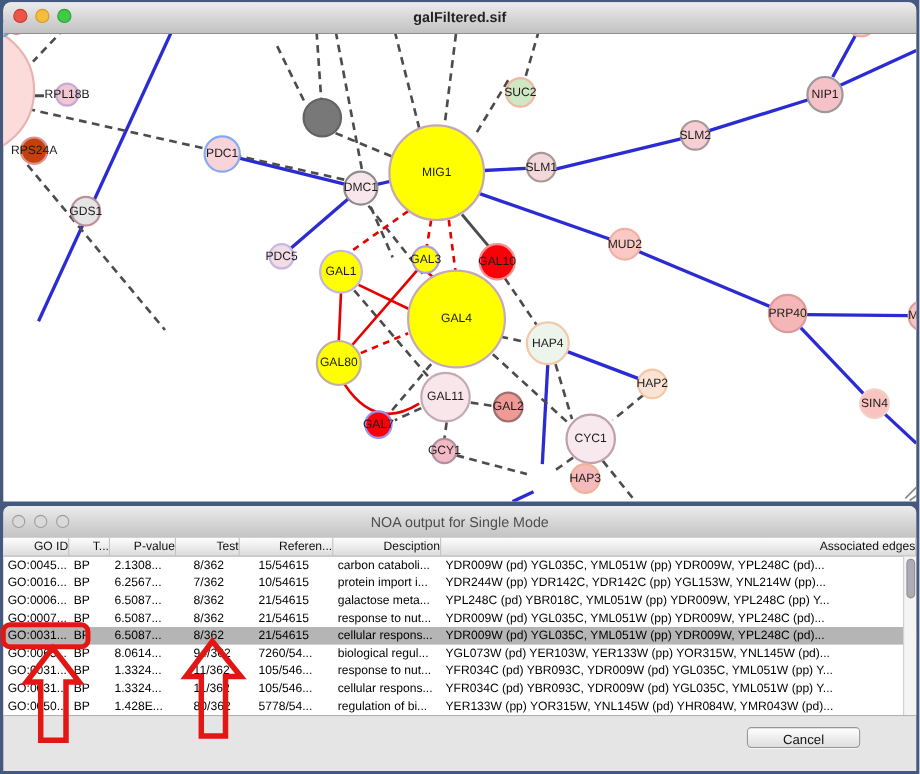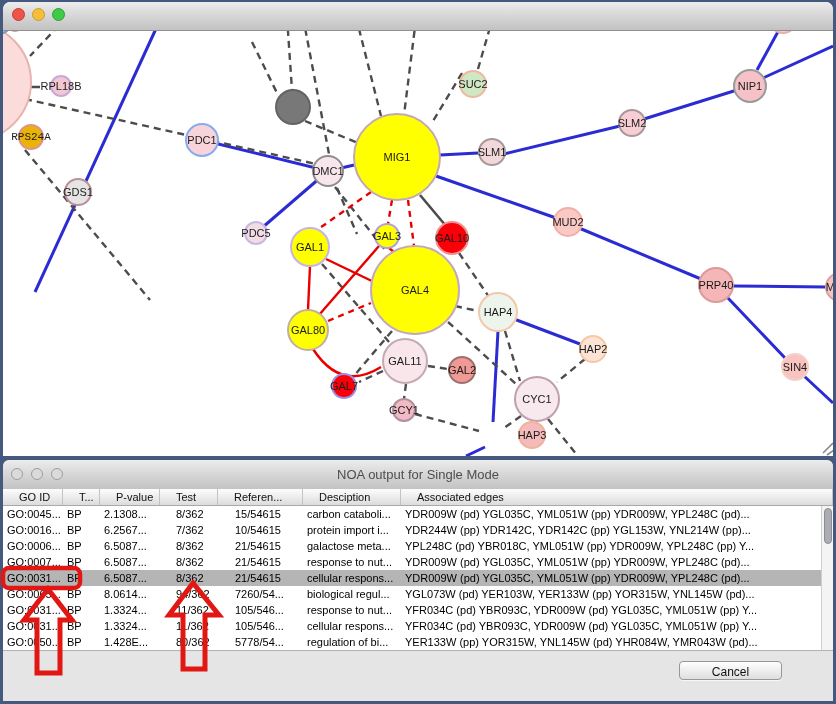--- a/index.html
+++ b/index.html
@@ -38,22 +38,22 @@
   .noa-titlebar .t-title{position:absolute;left:0;right:0;top:7px;text-align:center;
               font-size:13px;color:#4e4e4e;}
   .glight{width:12px;height:12px;border-radius:50%;background:#dadada;
           border:1.5px solid #9e9e9e;box-sizing:border-box;}
   .noa-lights{position:absolute;left:8px;top:8px;display:flex;gap:8px;}
   .tablewrap{position:absolute;left:0;top:29px;width:830px;height:161px;background:#fff;
              border-bottom:1px solid #b2b2b2;}
   .thead{display:grid;grid-template-columns:60px 37px 60px 58px 85px 98px 1fr;height:17px;
          background:linear-gradient(#fdfdfd,#e6e6e6 70%,#dcdcdc);border-bottom:1px solid #a9a9a9;
          box-sizing:border-box;}
-  .thead .hc{font-size:11px;line-height:16px;color:#111;text-align:left;
-         border-right:1px solid #c3c3c3;overflow:hidden;white-space:nowrap;margin-left:16px;}
+  .thead .hc{font-size:11px;line-height:16px;color:#111;text-align:right;
+         border-right:1px solid #c3c3c3;overflow:hidden;white-space:nowrap;}
   .trow{display:grid;grid-template-columns:60px 37px 60px 58px 85px 98px 1fr;height:16px;}
   .trow.selected{background:#b5b5b5;}
   .trow .tc{font-size:11px;line-height:16px;color:#000;white-space:nowrap;overflow:hidden;
             padding-left:4px;box-sizing:border-box;}
   .trow .c3{padding-left:16px;} .trow .c4{padding-left:17px;}
   .scrollbar{position:absolute;right:0;top:17px;bottom:0;width:12px;background:#f4f4f4;
              border-left:1px solid #cfcfcf;box-sizing:border-box;}
   .thumb{position:absolute;left:2px;top:2px;width:8px;height:36px;border-radius:4px;
          background:#acacb4;border:1px solid #8c8c94;box-sizing:border-box;}
   .btn{position:absolute;height:19px;border:1px solid #979797;border-radius:4px;
@@ -133,21 +133,21 @@
         </svg>
       <div id="net-nodes">
           <div class="node" style="left: -88px; top: 22px; width: 120px; height: 120px; background: rgb(251, 220, 218); border: 2px solid rgb(232, 180, 174);"></div>
           <div class="node" style="left: -6px; top: 18px; width: 16px; height: 16px; background: rgb(169, 205, 240); border: 2px solid rgb(111, 156, 200);"></div>
           <div class="node" style="left: 6px; top: 14px; width: 18px; height: 18px; background: rgb(242, 186, 198); border: 2px solid rgb(208, 152, 168);"></div>
           <div class="node" style="left: 769px; top: 6px; width: 28px; height: 28px; background: rgb(251, 207, 201); border: 2px solid rgb(232, 176, 168);"></div>
           <div class="node" style="left: 406px; top: 8px; width: 22px; height: 22px; background: rgb(207, 231, 195); border: 2px solid rgb(238, 185, 162);"></div>
           <div class="node" style="left: 50px; top: 75px; width: 22px; height: 22px; background: rgb(241, 199, 210); border: 2px solid rgb(201, 168, 216);">
             <span>RPL18B</span>
           </div>
-          <div class="node" style="left: 18px; top: 124px; width: 26px; height: 26px; background: #eab308; border: 2px solid rgb(221, 148, 140); font-family: Liberation Mono, monospace;">
+          <div class="node" style="left: 18px; top: 124px; width: 26px; height: 26px; background: #c2410c; border: 2px solid rgb(221, 148, 140);">
             <span>RPS24A</span>
           </div>
           <div class="node" style="left: 64px; top: 178px; width: 28px; height: 28px; background: #e5e5e5; border: 2px solid rgb(187, 144, 152);">
             <span>GDS1</span>
           </div>
           <div class="node" style="left: 185px; top: 123px; width: 34px; height: 34px; background: rgb(248, 212, 218); border: 2px solid rgb(136, 170, 238);">
             <span>PDC1</span>
           </div>
           <div class="node" style="left: 244px; top: 221px; width: 24px; height: 24px; background: rgb(242, 220, 230); border: 2px solid rgb(200, 184, 224);">
             <span>PDC5</span>
@@ -223,20 +223,21 @@
             <span>HAP3</span>
           </div>
         </div>
     </div>
     <div class="titlebar">
       <div class="lights">
         <span class="light l-red"></span>
         <span class="light l-yellow"></span>
         <span class="light l-green"></span>
       </div>
+      <div class="t-title">galFiltered.sif</div>
     </div>
   </div>
 
   <div class="noa-window">
     <div class="noa-titlebar">
       <div class="noa-lights">
         <span class="glight"></span>
         <span class="glight"></span>
         <span class="glight"></span>
       </div>

